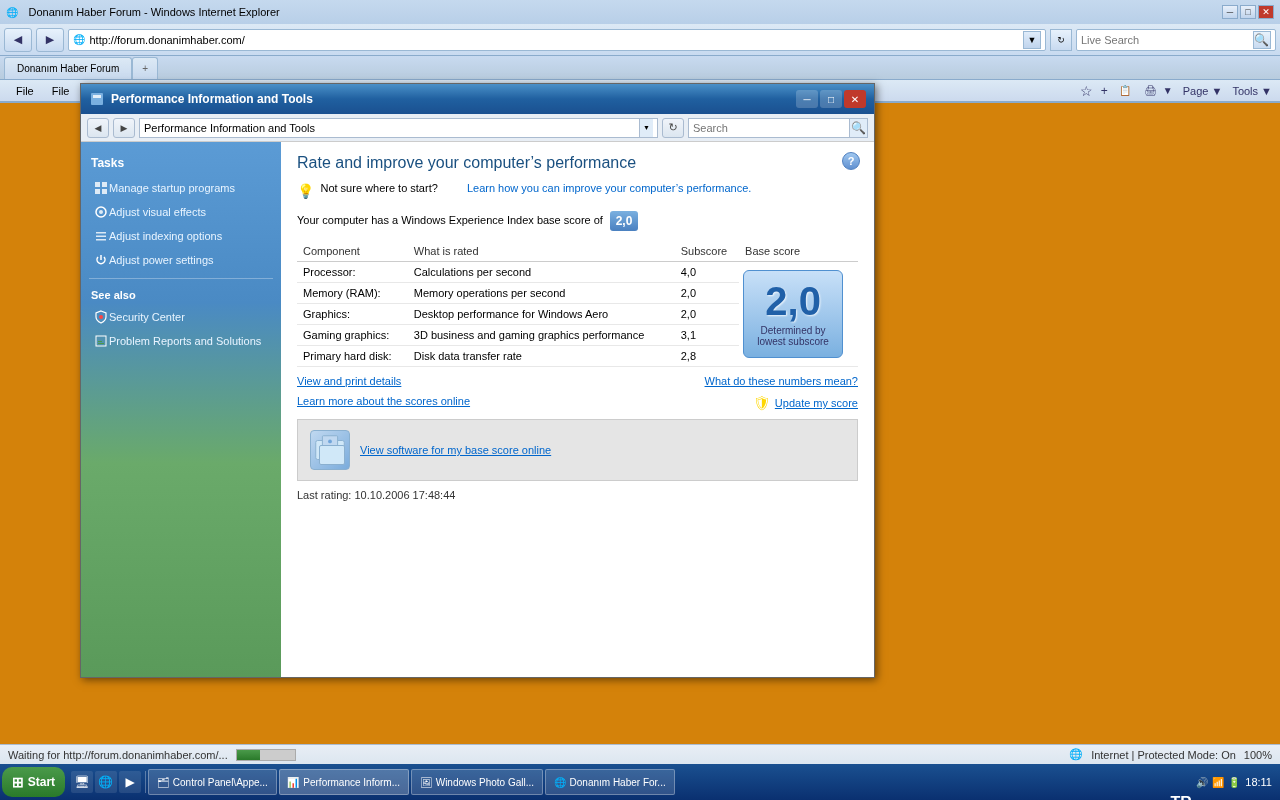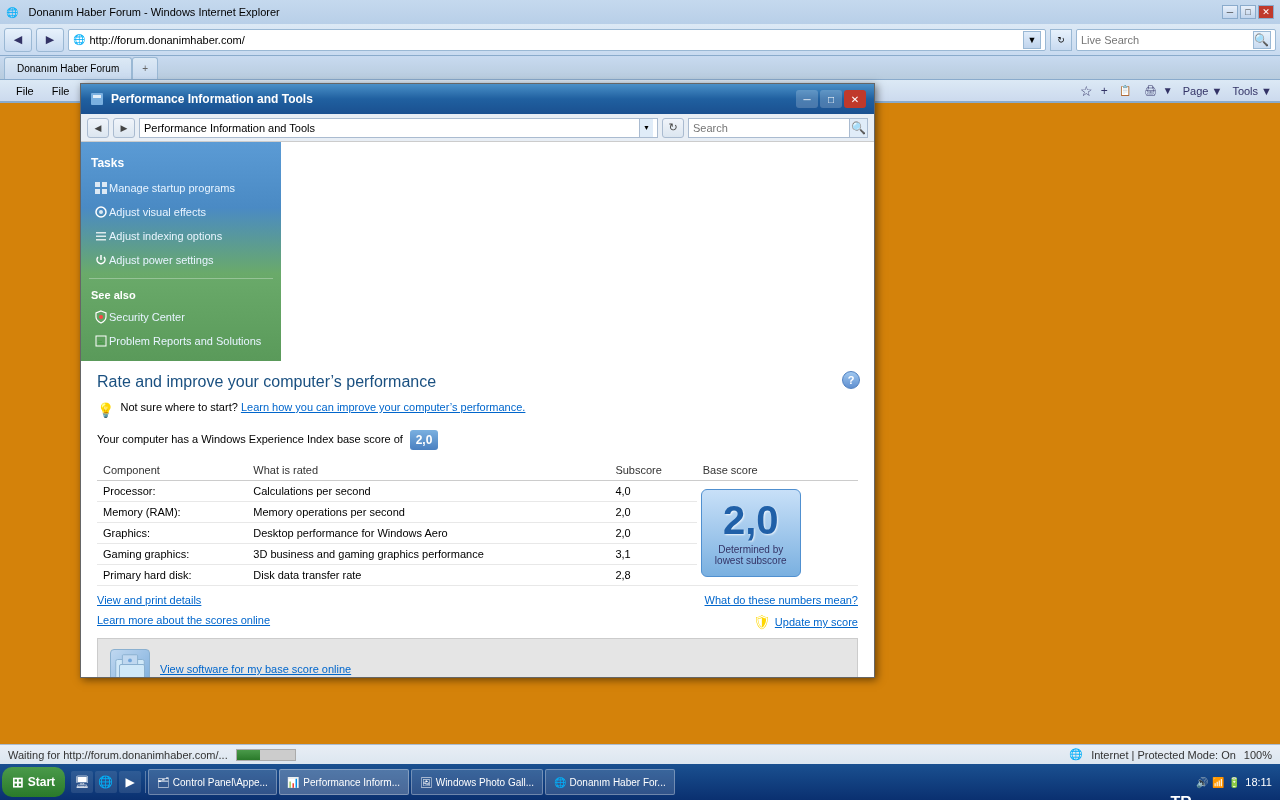--- a/index.html
+++ b/index.html
@@ -244,21 +244,20 @@
       background: #e0ecf8;
       border-left: 1px solid #aabbd0;
       display: flex; align-items: center; justify-content: center;
       cursor: pointer;
     }
 
     
     .cp-main {
       display: flex;
       height: calc(100% - 58px);
-      flex-direction: column;
     }
 
     
     .cp-sidebar {
       width: 200px;
       background: linear-gradient(to bottom, #5b9bd5 0%, #4a8ac4 30%, #6aaa6a 60%, #5a9a5a 100%);
       padding: 8px 0;
       color: white;
       flex-shrink: 0;
     }
@@ -330,22 +329,22 @@
       color: #e0a000;
       font-size: 14px;
       margin-top: 1px;
     }
     .hint-text {
       font-size: 11px;
       color: #000;
     }
     .hint-link {
       color: #0066cc;
-      text-decoration: underline;
-      cursor: pointer;
+      cursor: pointer;
+      margin-left: 26px;
     }
     .score-intro {
       font-size: 11px;
       color: #000;
       margin-bottom: 10px;
     }
     .score-badge {
       display: inline-flex;
       align-items: center; justify-content: center;
       width: 28px; height: 20px;

